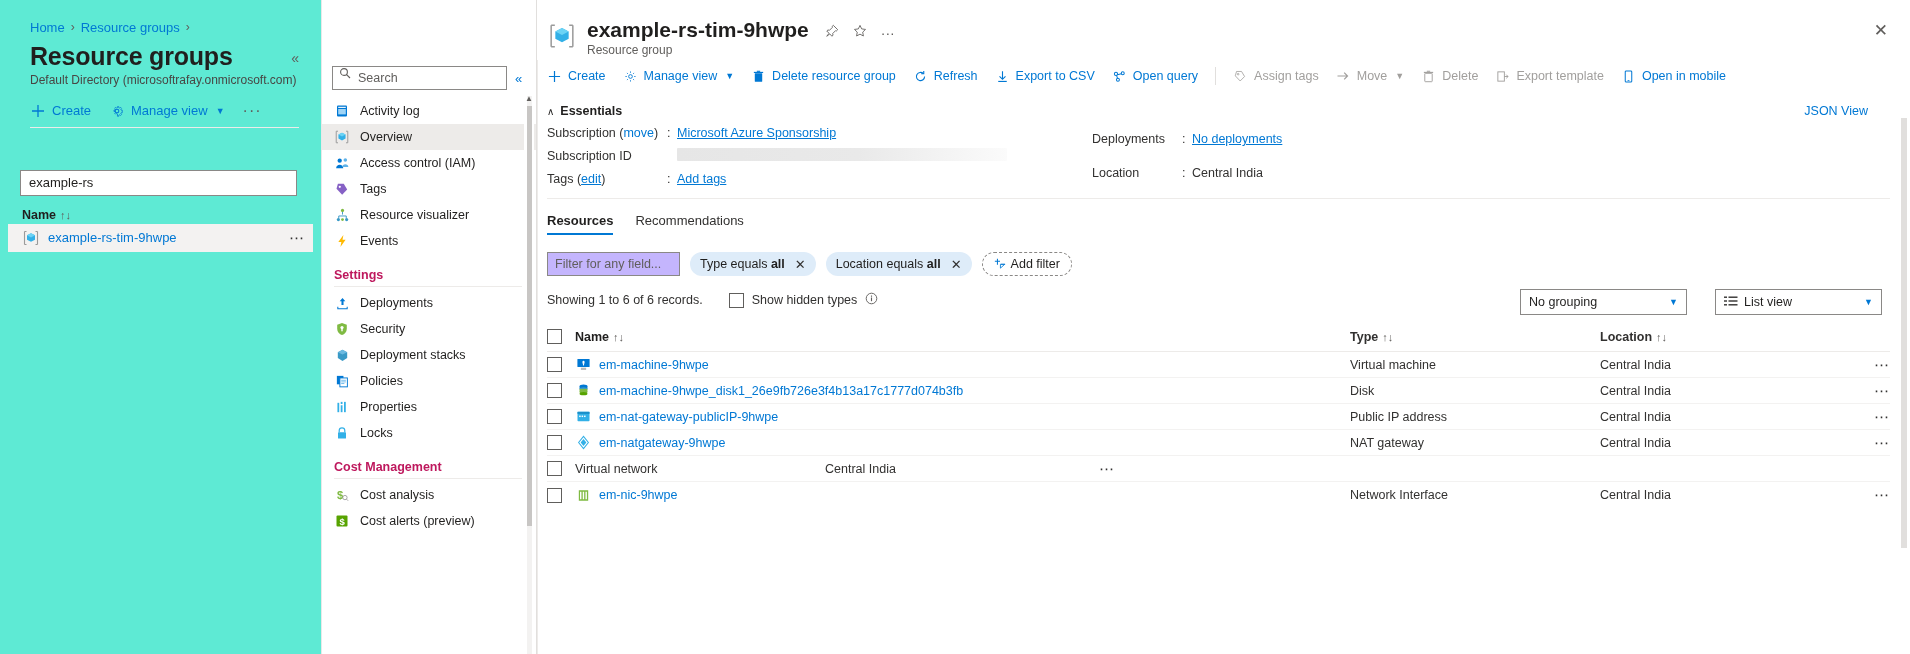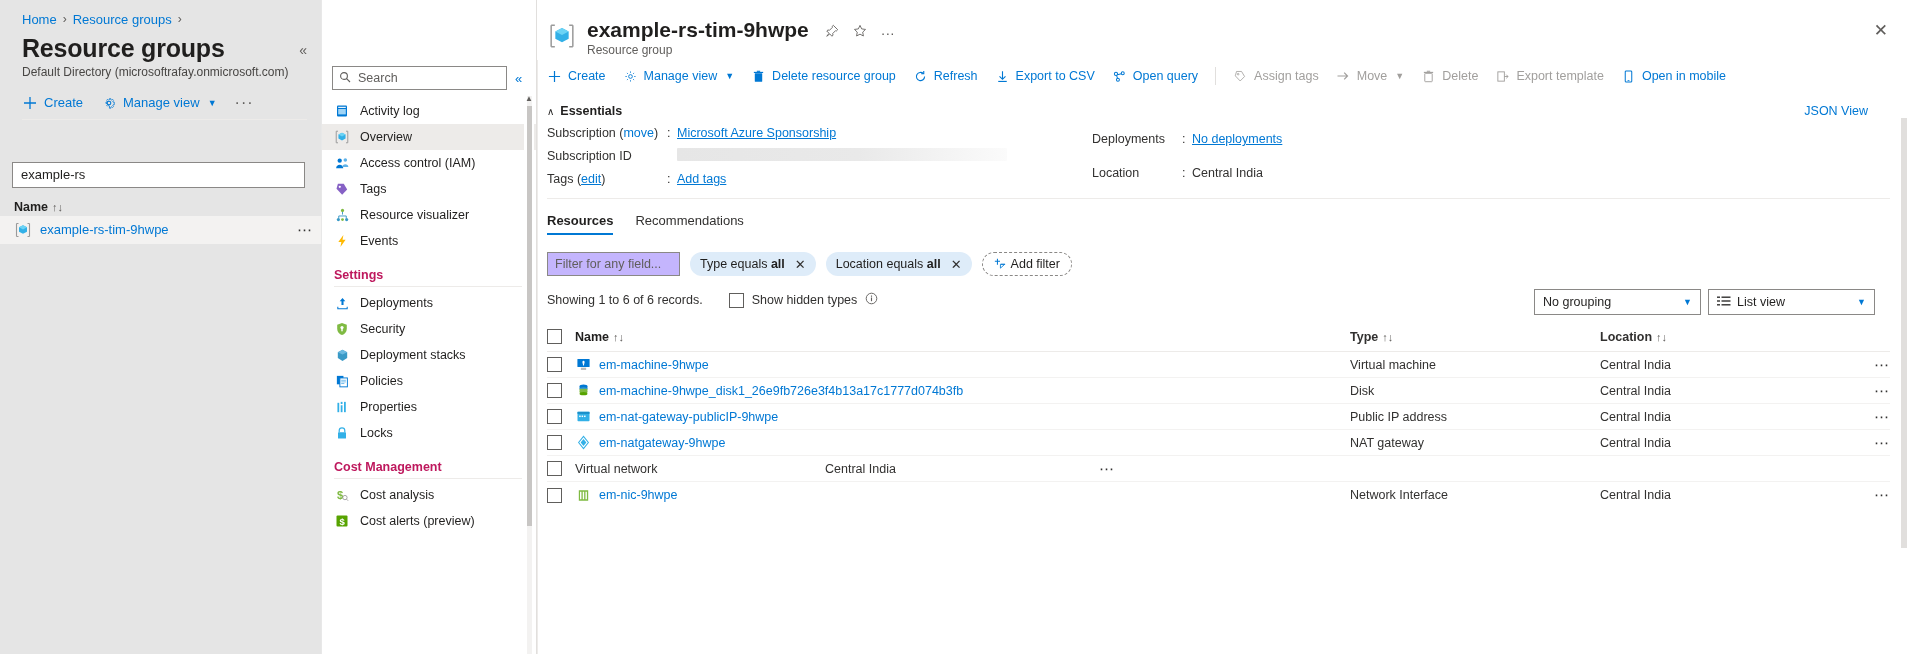--- a/index.html
+++ b/index.html
@@ -13,23 +13,23 @@
     overflow: hidden;
   }
   a { color: #0078d4; text-decoration: none; }
 
   .app { position: relative; width: 1910px; height: 654px; display: flex; }
 
   
   .left-pane {
     width: 322px;
     flex: 0 0 322px;
-    background: #e5e5e5;
+    background: #5eead4;
     position: relative;
-    padding: 0;
+    padding: 8px;
     border-right: 1px solid #e8e8e8;
   }
   .breadcrumb {
     padding: 8px 0 0 22px;
     font-size: 13px;
     height: 30px;
     display: flex; align-items: center; gap: 6px;
   }
   .breadcrumb a { color: #0078d4; }
   .breadcrumb .sep { color: #605e5c; font-size: 12px; }
@@ -105,21 +105,21 @@
     padding-top: 68px;
     border-right: 1px solid #e1dfdd;
   }
   .mid-search-wrap {
     position: absolute; top: 66px; left: 10px;
     display: flex; align-items: center; gap: 8px;
   }
   .mid-search {
     width: 175px; height: 24px;
     border: 1px solid #8a8886;
-    display: flex; align-items: center;
+    display: flex; 
     padding: 0 6px; gap: 5px;
     background: #fff;
   }
   .mid-search .mag { color: #605e5c; font-size: 12px; }
   .mid-search input {
     border: 0; outline: 0; width: 100%; font-size: 12.5px;
     font-family: "Liberation Sans", sans-serif; color: #201f1e; background: transparent;
   }
   .mid-search input::placeholder { color: #605e5c; }
   .mid-collapse { color: #0078d4; font-size: 13px; cursor: pointer; }
@@ -238,21 +238,21 @@
   .addfilter .plusf { color: #0078d4; font-size: 12px; }
 
   .meta-row { display: flex; align-items: center; margin-top: 16px; font-size: 12.5px; position: relative; }
   .meta-row .showing { color: #323130; }
   .hidden-types { display: flex; align-items: center; gap: 8px; margin-left: 26px; cursor: pointer; }
   .cbox {
     width: 15px; height: 15px; border: 1px solid #605e5c; background: #fff; display:inline-block; flex:0 0 15px;
   }
   .info-ico { color: #605e5c; font-size: 12px; }
 
-  .right-controls { position: absolute; right: 15px; top: -3px; display: flex; gap: 7px; }
+  .right-controls { position: absolute; right: 8px; top: -3px; display: flex; gap: 28px; }
   .dropdown {
     width: 167px; height: 26px; border: 1px solid #8a8886; background: #fff;
     display: flex; align-items: center; justify-content: space-between;
     padding: 0 8px; font-size: 12.5px; color: #201f1e; cursor: pointer;
   }
   .dropdown .dchev { color: #0078d4; font-size: 9px; }
   .dropdown .lvico { margin-right: 6px; color: #323130; font-size: 11px; }
   .dropdown .inner { display: flex; align-items: center; }
 
   

